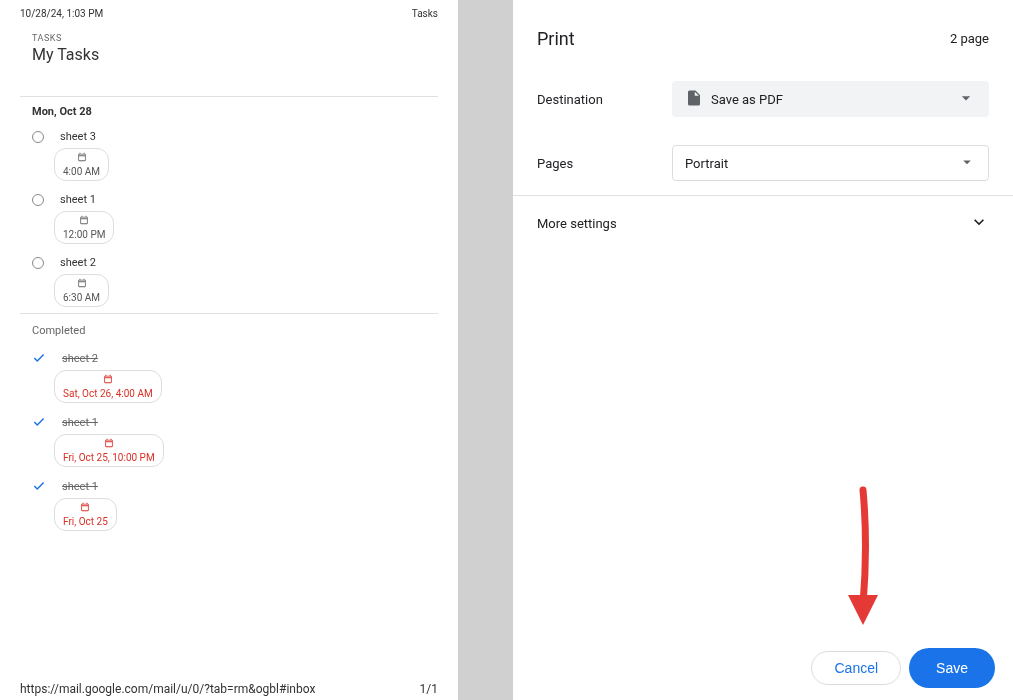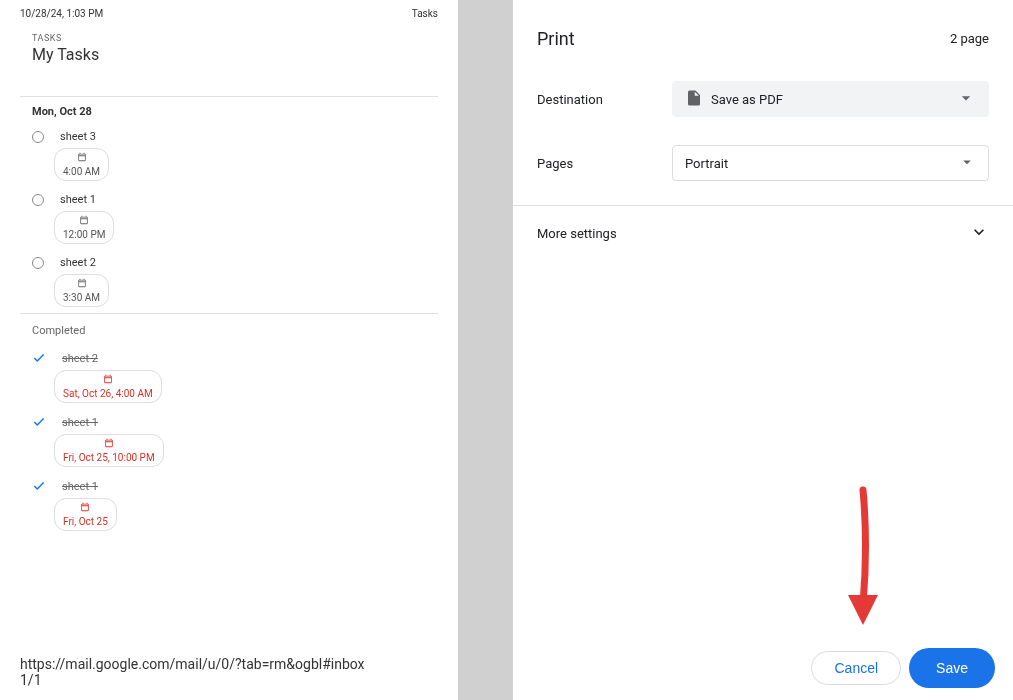--- a/index.html
+++ b/index.html
@@ -113,24 +113,23 @@
     .cal-icon svg { display: block; }
     .completed-header {
       font-size: 11px;
       color: #666;
       padding: 10px 0 8px 12px;
       border-top: 1px solid #e0e0e0;
     }
     .preview-footer {
       display: flex;
       justify-content: space-between;
-      padding: 6px 20px 12px 20px;
-      font-size: 14px;
+      padding: 6px 20px 4px 20px;
+      font-size: 12px;
       color: #333;
-      flex-direction: column;
     }
     
     .print-header {
       display: flex;
       justify-content: space-between;
       align-items: center;
       padding: 28px 24px 8px 24px;
     }
     .print-title {
       font-size: 18px;
@@ -182,21 +181,20 @@
     }
     .chevron-down {
       color: #5f6368;
     }
     .more-settings {
       display: flex;
       justify-content: space-between;
       align-items: center;
       padding: 16px 24px;
       border-top: 1px solid #e0e0e0;
-      margin-top: 10px;
       font-size: 13px;
       color: #202124;
       cursor: pointer;
       gap: 16px;
     }
     .action-bar {
       margin-top: auto;
       display: flex;
       justify-content: flex-end;
       gap: 10px;
@@ -272,21 +270,21 @@
     <div class="task-row">
       <span class="circle-icon"></span>
       <span class="task-title">sheet 2</span>
     </div>
     <div class="date-chip">
       <span class="cal-icon">
         <svg viewBox="0 0 24 24" width="10" height="10" fill="#666">
             <path d="M19 4h-1V2h-2v2H8V2H6v2H5a2 2 0 0 0-2 2v14a2 2 0 0 0 2 2h14a2 2 0 0 0 2-2V6a2 2 0 0 0-2-2zm0 16H5V10h14v10zm0-12H5V6h14v2z"></path>
           </svg>
       </span>
-      <span>3:30 AM</span>
+      <span>6:30 AM</span>
     </div>
 
     <div class="completed-header">Completed</div>
 
     <div class="task-row">
       <span class="check-icon">
         <svg viewBox="0 0 24 24" width="14" height="14" fill="none" stroke="#1a73e8" stroke-width="2.5">
             <polyline points="4 12 9 17 20 6"></polyline>
           </svg>
       </span>

